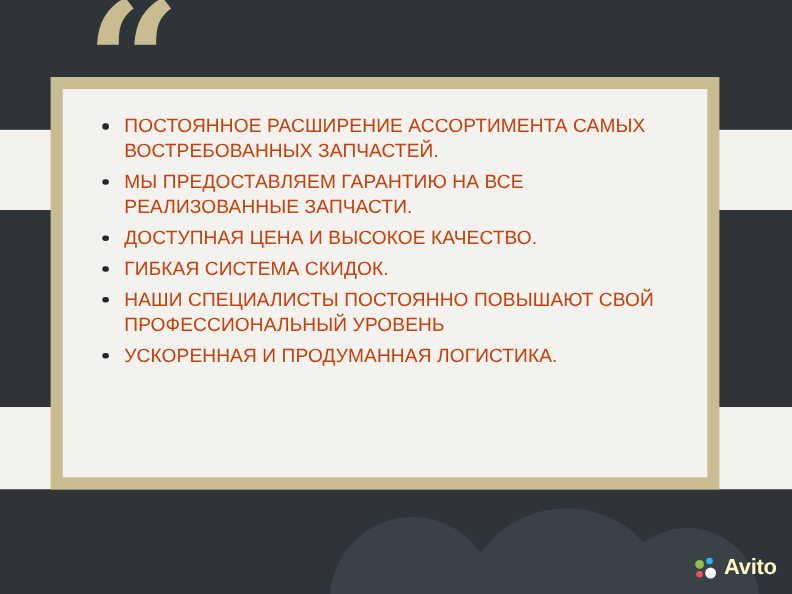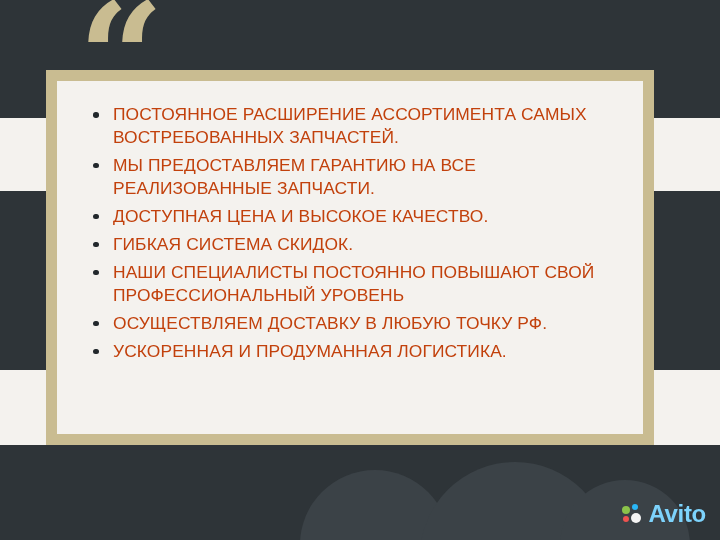--- a/index.html
+++ b/index.html
@@ -159,22 +159,22 @@
   .wm-logo span {
     position: absolute;
     border-radius: 50%;
     display: block;
   }
   .wm-d1 { left: 0px;  top: 2px;  width: 8px;  height: 8px;  background: #8bc34a; }
   .wm-d2 { left: 10px; top: 0px;  width: 6px;  height: 6px;  background: #29b6f6; }
   .wm-d3 { left: 1px;  top: 12px; width: 6px;  height: 6px;  background: #ef5350; }
   .wm-d4 { left: 9px;  top: 9px;  width: 10px; height: 10px; background: #f5f5f5; }
   .wm-text {
-    color: #7dd3fc;
-    font-size: 24px;
+    color: #fef9c3;
+    font-size: 20px;
     font-weight: 700;
     letter-spacing: -0.3px;
   }
 </style>
 </head>
 <body>
 
 <div class="poster">
 
   <div class="band-top"></div>
@@ -190,21 +190,20 @@
   <div class="quote-mark">“</div>
 
   <div class="card-outer">
     <div class="card-inner">
       <ul class="bullets">
         <li>ПОСТОЯННОЕ РАСШИРЕНИЕ АССОРТИМЕНТА САМЫХ ВОСТРЕБОВАННЫХ ЗАПЧАСТЕЙ.</li>
         <li>МЫ ПРЕДОСТАВЛЯЕМ ГАРАНТИЮ НА ВСЕ РЕАЛИЗОВАННЫЕ ЗАПЧАСТИ.</li>
         <li>ДОСТУПНАЯ ЦЕНА И ВЫСОКОЕ КАЧЕСТВО.</li>
         <li>ГИБКАЯ СИСТЕМА СКИДОК.</li>
         <li>НАШИ СПЕЦИАЛИСТЫ ПОСТОЯННО ПОВЫШАЮТ СВОЙ ПРОФЕССИОНАЛЬНЫЙ УРОВЕНЬ</li>
-        <li>ОСУЩЕСТВЛЯЕМ ДОСТАВКУ В ЛЮБУЮ ТОЧКУ РФ.</li>
         <li>УСКОРЕННАЯ И ПРОДУМАННАЯ ЛОГИСТИКА.</li>
       </ul>
     </div>
   </div>
 
   <div class="watermark">
     <span class="wm-logo">
       <span class="wm-d1"></span>
       <span class="wm-d2"></span>
       <span class="wm-d3"></span>

